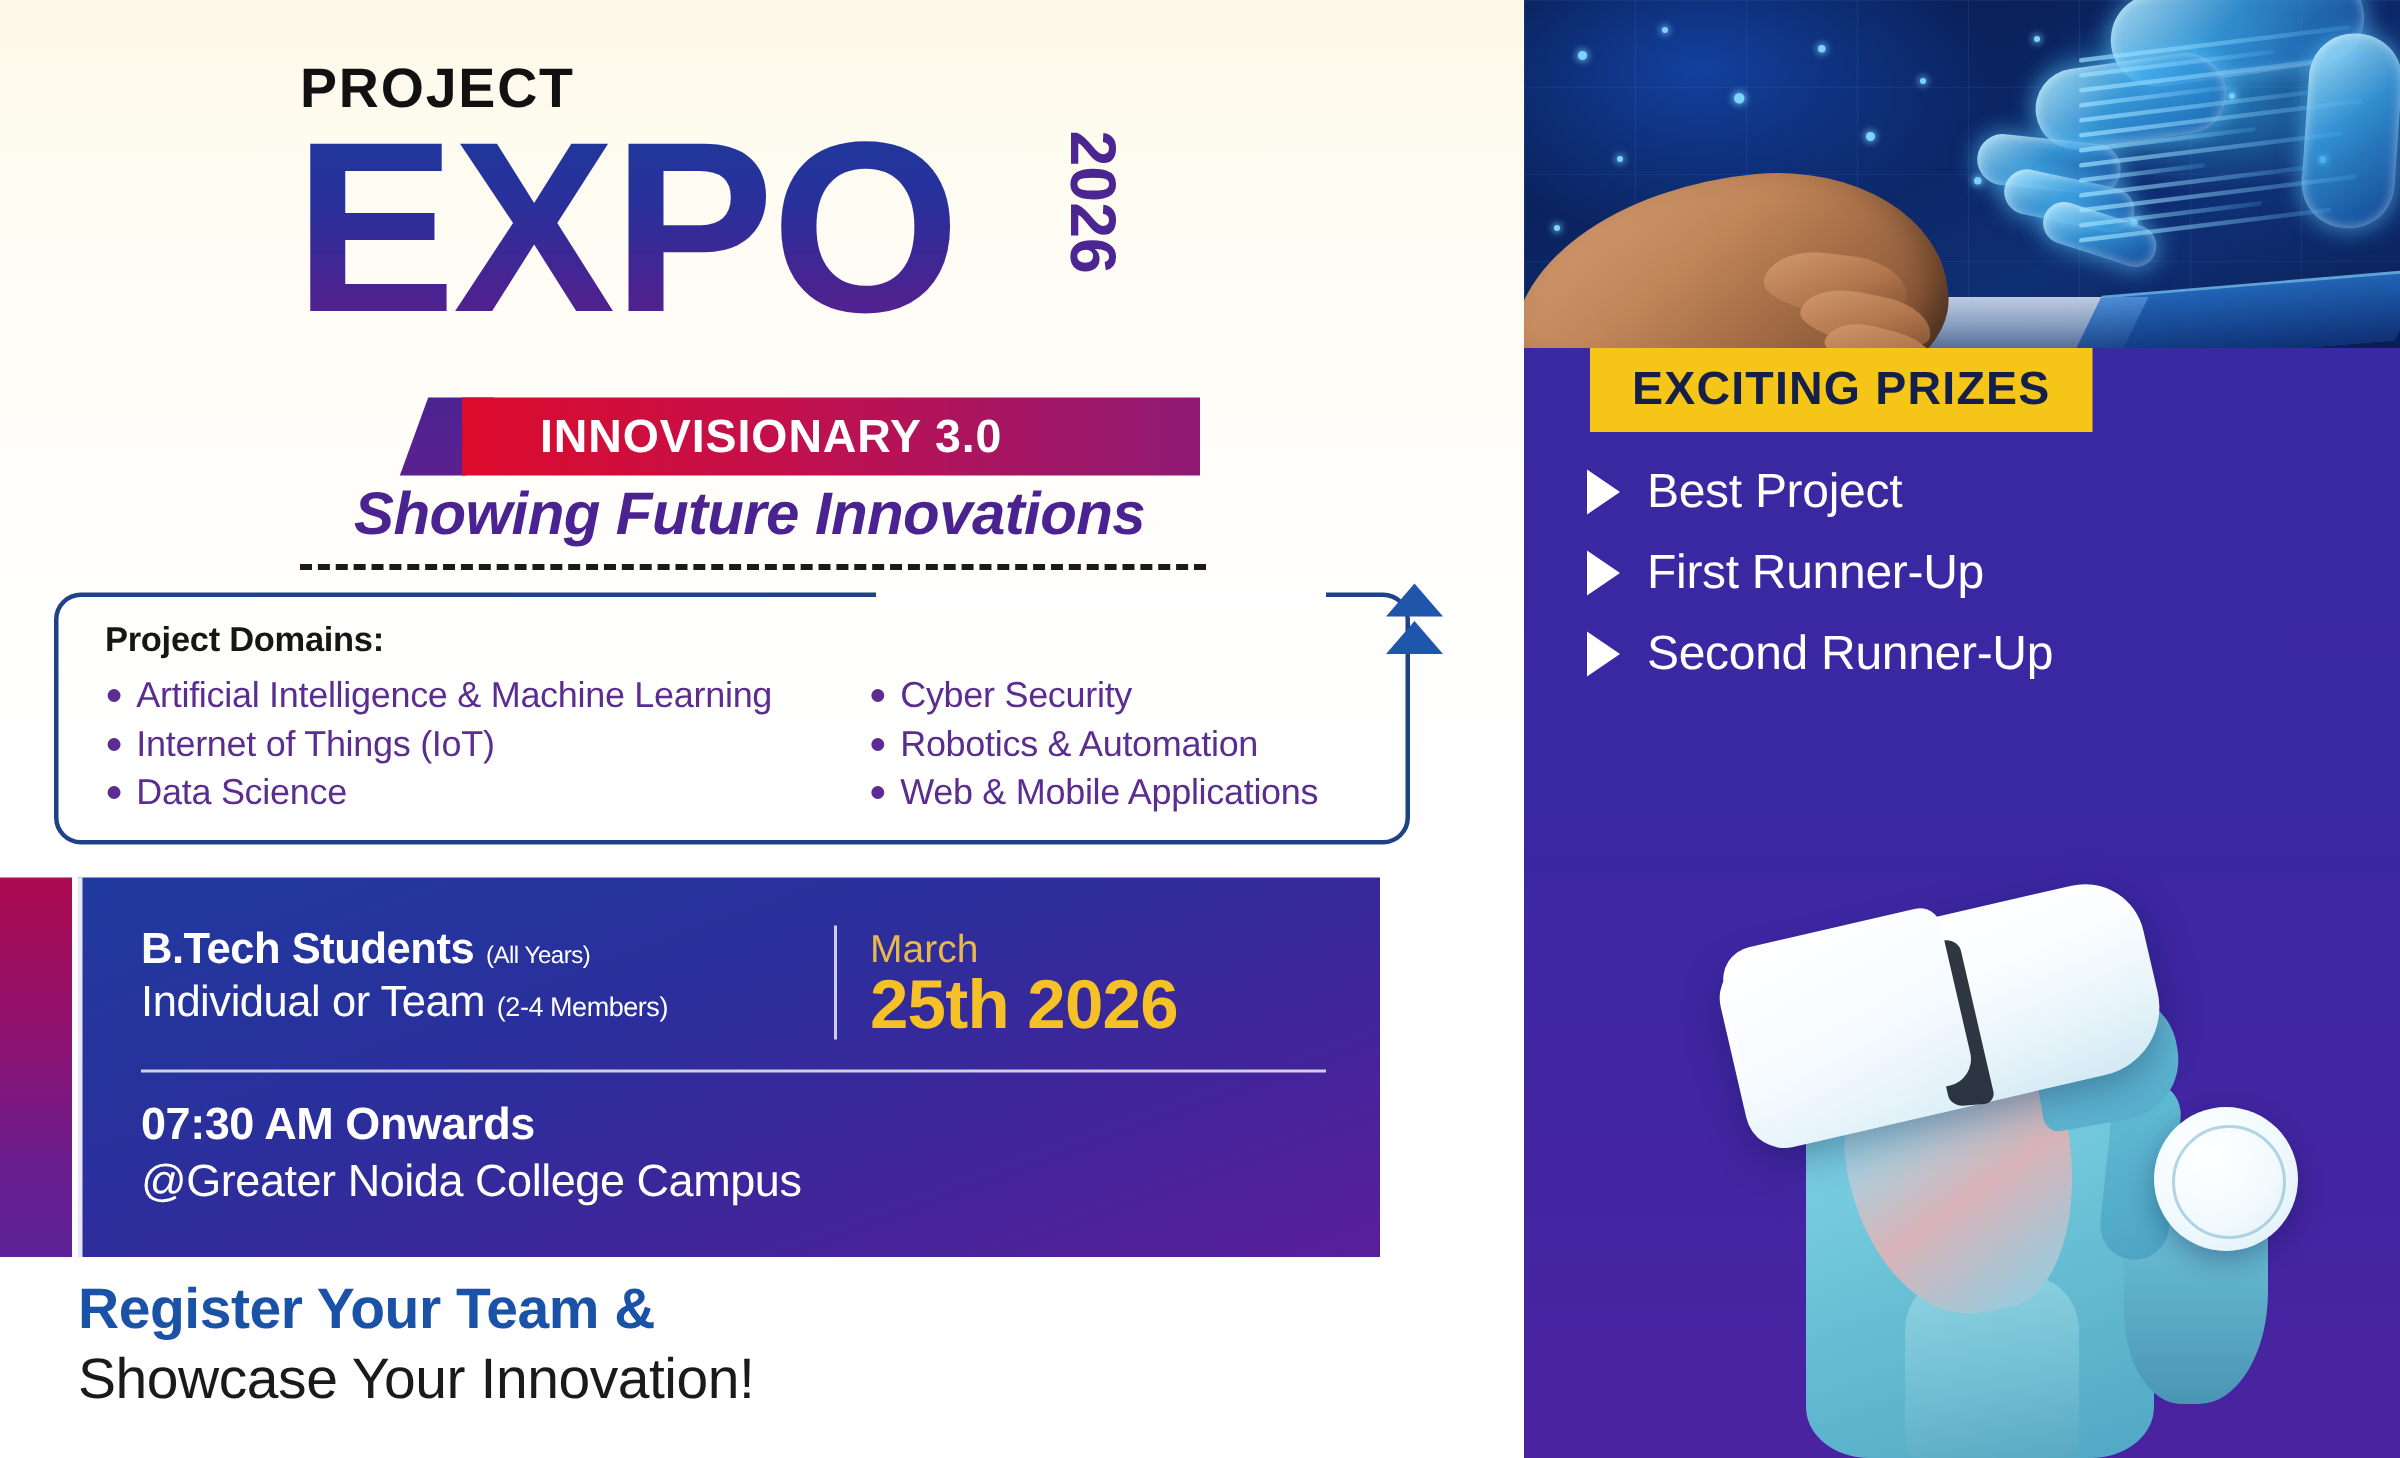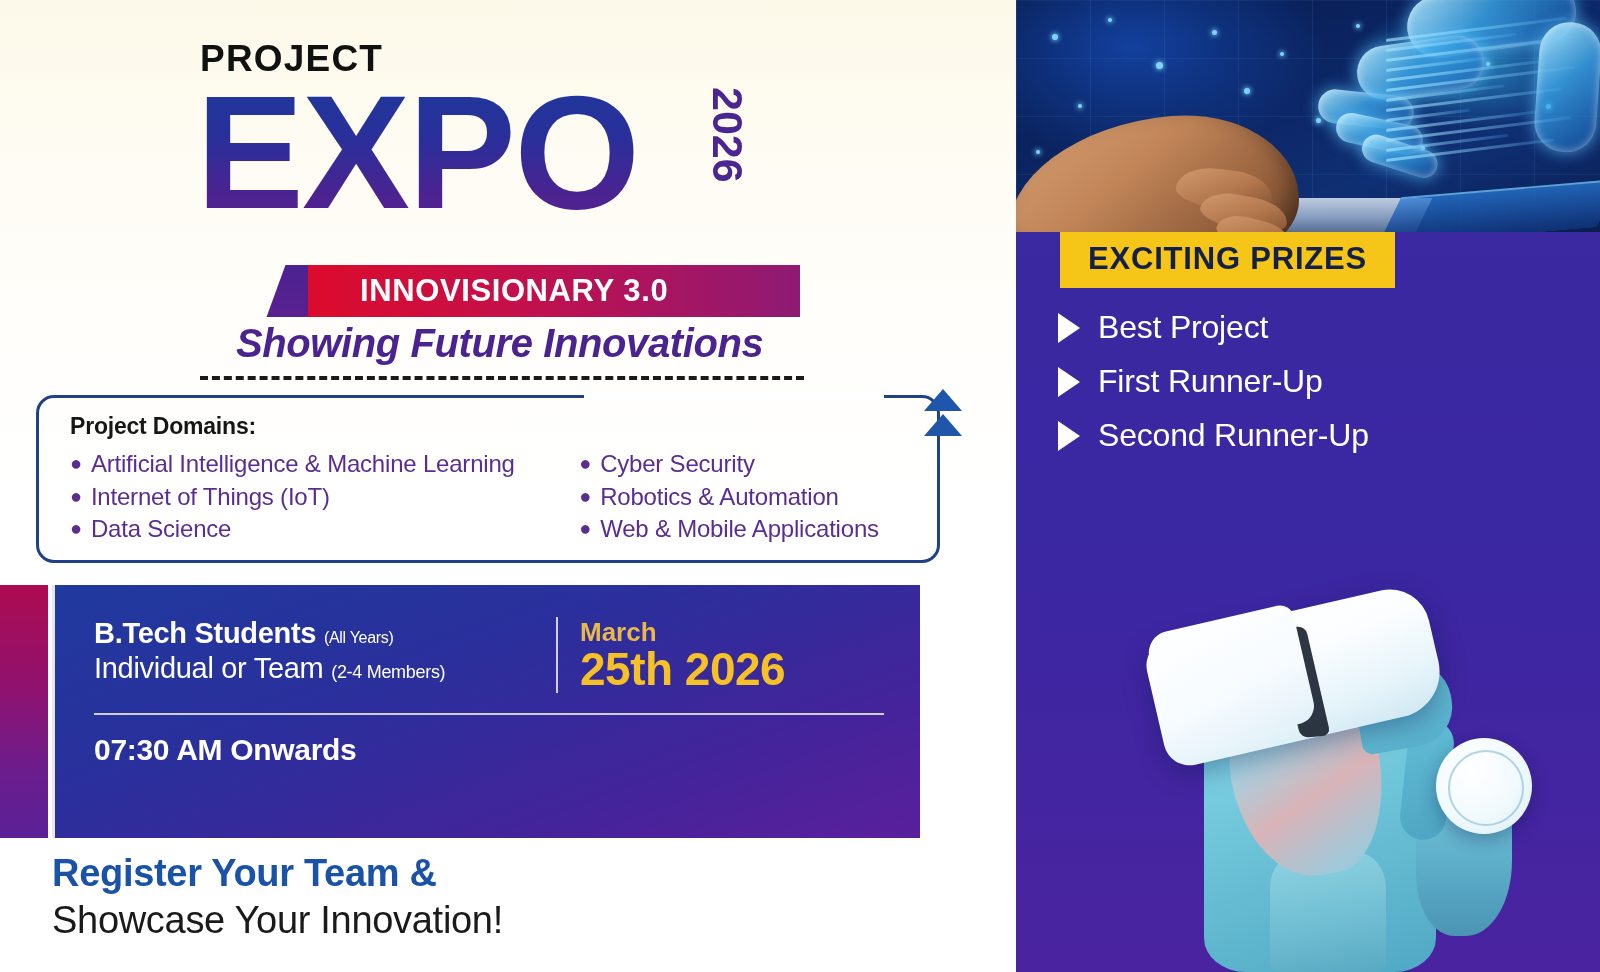--- a/index.html
+++ b/index.html
@@ -254,21 +254,20 @@
     height: 76px;
     background: #cfcde8;
     margin-right: 22px;
   }
   .date-block { padding-top: 2px; }
   .date-month {
     color: #e8b949;
     font-size: 26px;
     line-height: 1;
     letter-spacing: 0px;
-    font-weight: bold;
   }
   .date-main {
     color: #f5c126;
     font-size: 46px;
     font-weight: bold;
     line-height: 1.05;
     letter-spacing: -0.5px;
     white-space: nowrap;
   }
   .details-hrule {
@@ -664,20 +663,21 @@
         <div class="date-block">
           <div class="date-month">March</div>
           <div class="date-main">25th 2026</div>
         </div>
       </div>
 
       <div class="details-hrule"></div>
 
       <div class="details-bottom">
         <div class="time-line">07:30 AM Onwards</div>
+        <div class="place-line">@Greater Noida College Campus</div>
       </div>
     </div>
 
     <div class="cta">
       <div class="cta-line1">Register Your Team &amp;</div>
       <div class="cta-line2">Showcase Your Innovation!</div>
     </div>
   </div>
 
   <div class="right-col">

